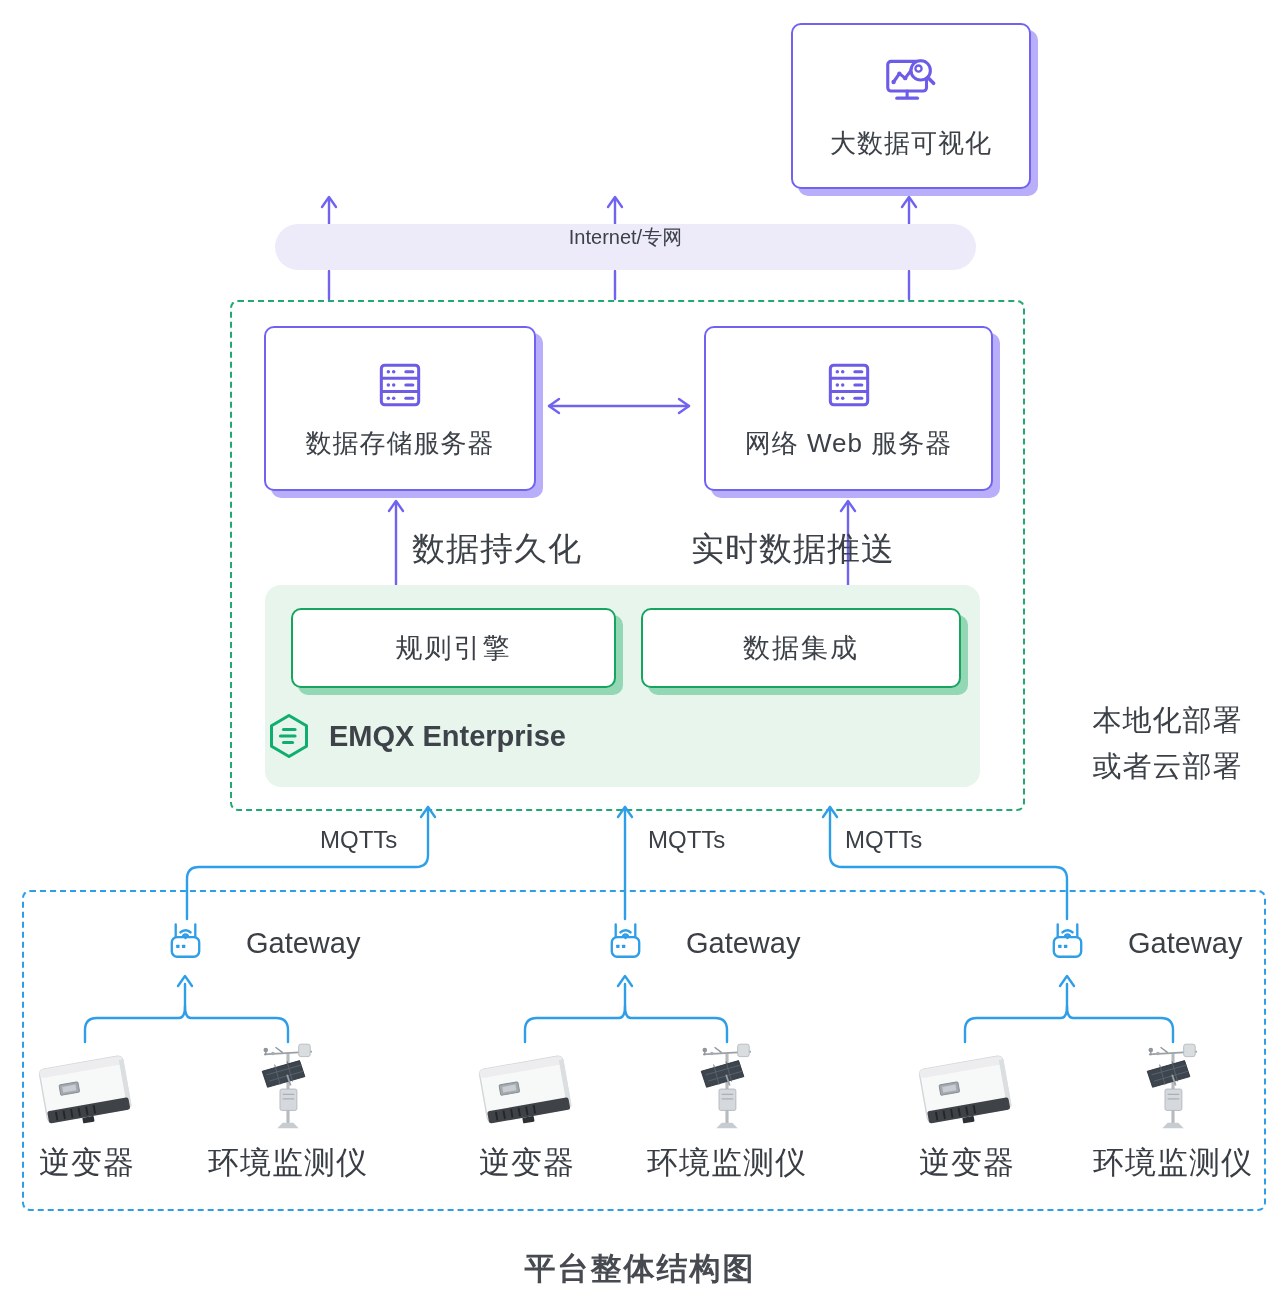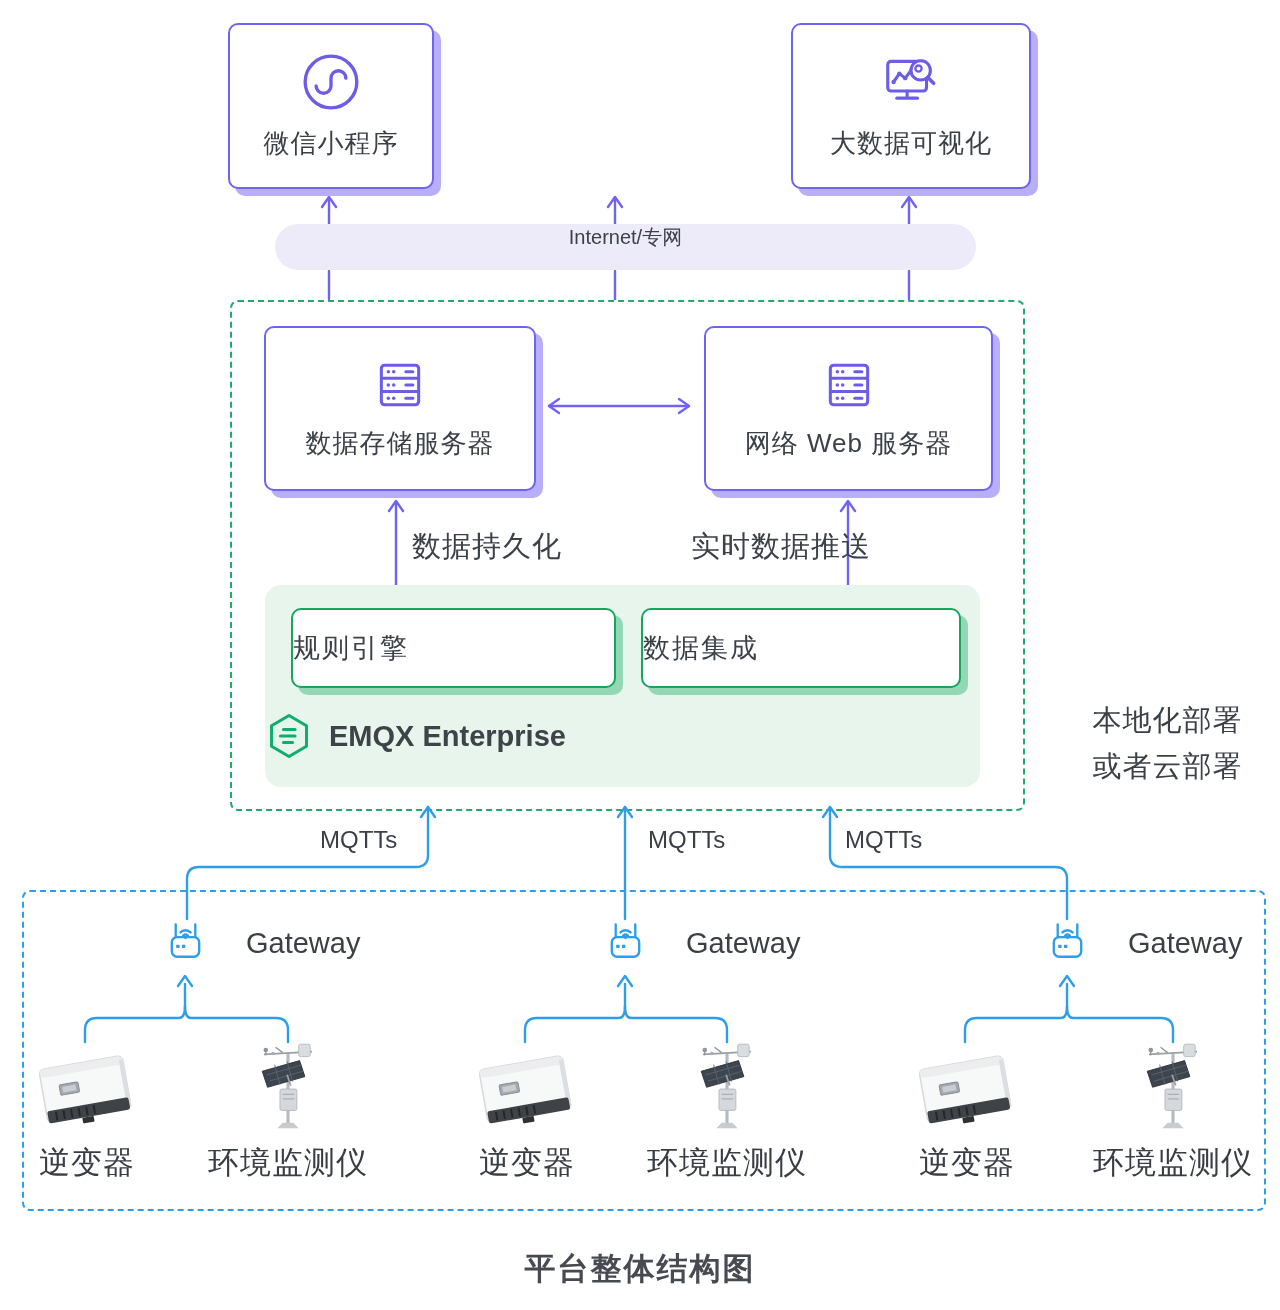--- a/index.html
+++ b/index.html
@@ -29,29 +29,29 @@
     position:absolute;left:22px;top:890px;width:1240px;height:317px;
     border:2px dashed #2f9ee8;border-radius:8px;z-index:1;
   }
   
   .emqx-panel{
     position:absolute;left:265px;top:585px;width:715px;height:202px;
     background:#e7f5ec;border-radius:16px;z-index:2;
   }
   .module-card{
     position:absolute;background:#fff;border:2px solid #16a45f;border-radius:10px;
-    box-shadow:7px 7px 0 #93d7b4;display:flex;align-items:center;justify-content:flex-start;
+    box-shadow:7px 7px 0 #93d7b4;display:flex;align-items:center;justify-content:center;
     font-size:27px;color:#3c4148;letter-spacing:2px;z-index:3;
   }
   .emqx-brand{
     position:absolute;left:265px;top:710px;width:715px;height:52px;
     display:flex;align-items:center;justify-content:flex-start;gap:16px;z-index:3;
   }
   .emqx-brand .brand-text{font-size:29px;font-weight:700;color:#3e434a;}
-  .flow-label{position:absolute;font-size:29px;color:#3c4148;z-index:3;white-space:nowrap;letter-spacing:1px;}
+  .flow-label{position:absolute;font-size:33px;color:#3c4148;z-index:3;white-space:nowrap;letter-spacing:1px;}
   .note{
     position:absolute;left:1070px;top:697px;width:195px;text-align:center;
     font-size:29px;color:#3c4148;line-height:46px;z-index:3;letter-spacing:1px;
   }
   .mqtt-label{position:absolute;font-size:24px;color:#3b4046;z-index:3;}
   .gateway{position:absolute;display:flex;align-items:center;gap:37px;z-index:3;}
   .gateway .gw-label{font-size:29px;color:#3b4046;}
   .device{position:absolute;z-index:3;}
   .device-label{
     position:absolute;font-size:31px;font-weight:500;color:#393d44;z-index:3;
@@ -165,27 +165,20 @@
       <path d="M178 986 L185 976 L192 986"></path>
       <path d="M525 1042 V1030 Q525 1018 537 1018 H619 Q625 1018 625 1006 V984"></path>
       <path d="M727 1042 V1030 Q727 1018 715 1018 H631 Q625 1018 625 1006"></path>
       <path d="M618 986 L625 976 L632 986"></path>
       <path d="M965 1042 V1030 Q965 1018 977 1018 H1061 Q1067 1018 1067 1006 V984"></path>
       <path d="M1173 1042 V1030 Q1173 1018 1161 1018 H1073 Q1067 1018 1067 1006"></path>
       <path d="M1060 986 L1067 976 L1074 986"></path>
     </g>
   </svg>
 
-  <div class="card-purple" style="left:228px;top:23px;width:202px;height:162px;">
-    <svg width="62" height="62" viewBox="0 0 48 48">
-      <circle cx="24" cy="24" r="20" fill="none" stroke="#6c5ce8" stroke-width="2.6"></circle>
-      <path d="M12.5 27a5.75 5.75 0 1 0 11.5 0v-6a5.75 5.75 0 1 1 11.5 0" fill="none" stroke="#6c5ce8" stroke-width="2.6" stroke-linecap="round"></path>
-    </svg>
-    <div class="card-label">微信小程序</div>
-  </div>
 
 
   <div class="card-purple" style="left:791px;top:23px;width:236px;height:162px;">
     <svg width="62" height="62" viewBox="0 0 48 48">
       <g fill="none" stroke="#6c5ce8" stroke-width="2.4" stroke-linecap="round" stroke-linejoin="round">
         <rect x="6" y="8" width="30" height="23" rx="2.5"></rect>
         <line x1="21" y1="31" x2="21" y2="36"></line>
         <line x1="13" y1="36.5" x2="29" y2="36.5"></line>
         <polyline points="10.5,24 15,17.5 19.5,21 24.5,14.5"></polyline>
       </g>

